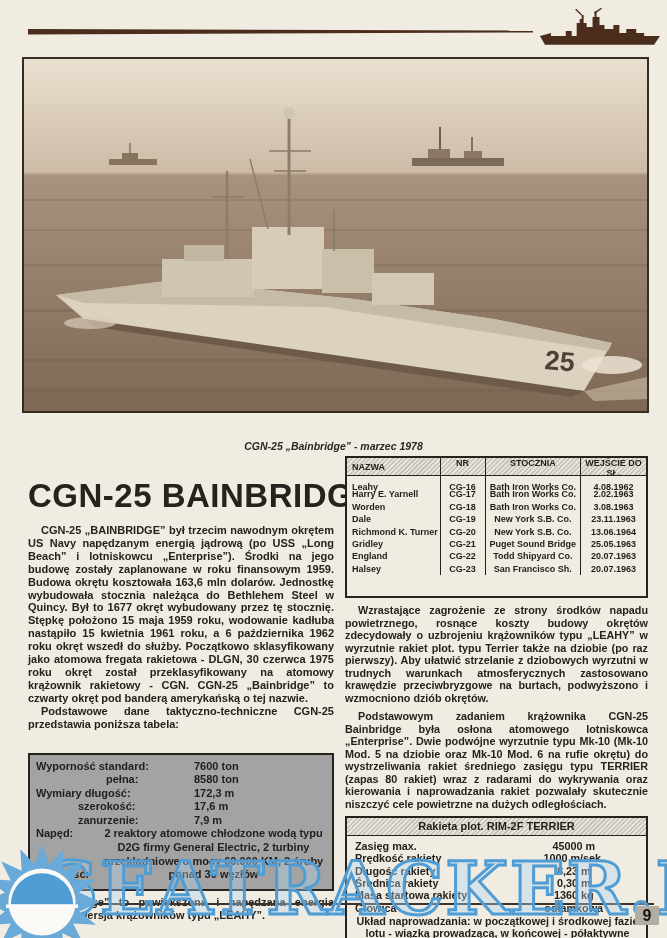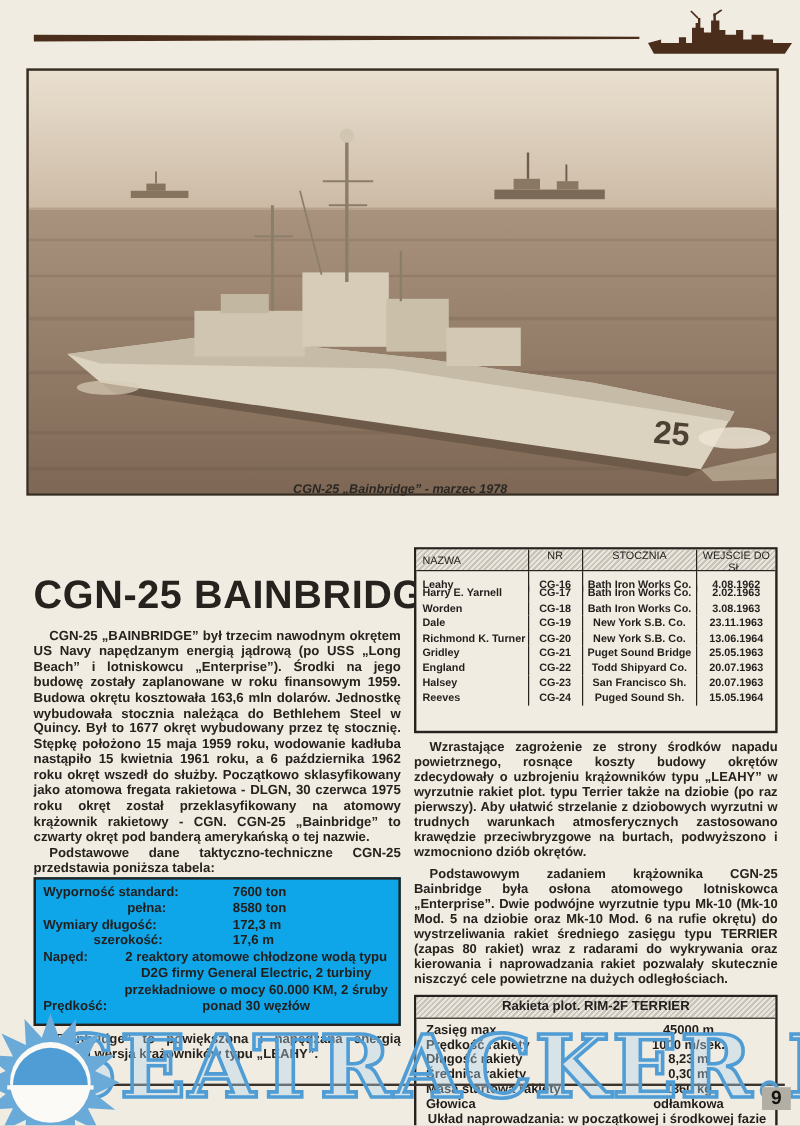--- a/index.html
+++ b/index.html
@@ -11,53 +11,53 @@
   
   .top-rule{position:absolute;left:28px;top:27px;width:505px;height:10px;}
   .ship-sil{position:absolute;left:538px;top:8px;width:124px;height:40px;}
   
   .photo-frame{
     position:absolute;left:22px;top:57px;width:627px;height:356px;
     border:2px solid #352c22;box-sizing:border-box;background:#cbb9a5;
   }
   .photo-frame svg{display:block;width:100%;height:100%;}
   .photo-caption{
-    position:absolute;left:0;top:402px;width:667px;text-align:center;
+    position:absolute;left:0;top:440px;width:667px;text-align:center;
     font-size:10.5px;font-weight:bold;font-style:italic;color:#2b2722;
   }
   
   .col-left{position:absolute;left:28px;top:479px;width:306px;}
   .col-right{position:absolute;left:345px;top:456px;width:303px;}
   .headline{
     font-size:33px;font-weight:bold;letter-spacing:.5px;line-height:34px;
     margin:0 0 7px 0;color:#26221d;white-space:nowrap;
   }
   .body-text{
     font-size:11px;font-weight:bold;line-height:12.9px;text-align:justify;
     margin:0;color:#26221d;
   }
   .body-text.ind{text-indent:13px;margin-top:11px;}
   .col-right .body-text{font-size:10.8px;line-height:12.5px;margin-top:6px;}
   
   .spec-table{
-    margin-top:0;border:2px solid #26221d;padding:5px 5px 7px 6px;
-    font-size:11px;font-weight:bold;line-height:13.6px;background:#0ea5e9;
+    margin-top:22px;border:2px solid #26221d;padding:5px 5px 7px 6px;
+    font-size:11px;font-weight:bold;line-height:13.6px;background:#a3a3a3;
   }
   .sr{display:flex;}
   .sr .lab{width:158px;box-sizing:border-box;white-space:nowrap;}
   .sr .lab.i1{padding-left:70px;}
   .sr .lab.i2{padding-left:42px;}
   .sr .lab-sm{width:64px;white-space:nowrap;}
   .sr .val{flex:1;text-align:left;}
   .sr .val-c{flex:1;text-align:center;}
   
   .ships-table{border:2px solid #26221d;background:#f0ece2;}
   .thead{display:flex;border-bottom:1.5px solid #26221d;
     background:repeating-linear-gradient(135deg,#c7c3b9 0 1.5px,#e9e5dc 1.5px 3.2px);
-    font-size:9px;font-weight:normal;height:17px;align-items:center;}
+    font-size:9px;font-weight:bold;height:17px;align-items:center;}
   .thead .hc,.trow .bc{box-sizing:border-box;}
   .hc1,.bc1{width:31%;padding-left:5px;text-align:left;}
   .hc2,.bc2{width:15%;text-align:center;}
   .hc3,.bc3{width:32%;text-align:center;}
   .hc4,.bc4{width:22%;text-align:center;}
   .hc2,.hc3,.hc4,.bc2,.bc3,.bc4{border-left:1.5px solid #26221d;height:100%;}
   .tbody{padding-bottom:21px;}
   .trow{display:flex;font-size:9px;font-weight:bold;height:12.4px;line-height:12.4px;}
   .tbody .trow:nth-of-type(1) .bc{padding-top:5px;height:17.4px;}
   
@@ -186,20 +186,24 @@
         </div>
       <div class="sr">
           <span class="lab">Wymiary długość:</span>
           <span class="val">172,3 m</span>
         </div>
       <div class="sr">
           <span class="lab i2">szerokość:</span>
           <span class="val">17,6 m</span>
         </div>
       <div class="sr">
+          <span class="lab i2">zanurzenie:</span>
+          <span class="val">7,9 m</span>
+        </div>
+      <div class="sr">
           <span class="lab-sm">Napęd:</span>
           <span class="val-c">2 reaktory atomowe chłodzone wodą typu D2G firmy General Electric, 2 turbiny przekładniowe o mocy 60.000 KM, 2 śruby</span>
         </div>
       <div class="sr">
           <span class="lab-sm">Prędkość:</span>
           <span class="val-c">ponad 30 węzłów</span>
         </div>
     </div>
 
     <p class="body-text ind" style="margin-top:5px;">„Bainbridge” to powiększona i napędzana energią atomową wersja krążowników typu „LEAHY”.</p>
@@ -265,26 +269,20 @@
             <span class="bc bc4">20.07.1963</span>
           </div>
 
           <div class="trow">
             <span class="bc bc1">Halsey</span>
             <span class="bc bc2">CG-23</span>
             <span class="bc bc3">San Francisco Sh.</span>
             <span class="bc bc4">20.07.1963</span>
           </div>
 
-          <div class="trow">
-            <span class="bc bc1">Reeves</span>
-            <span class="bc bc2">CG-24</span>
-            <span class="bc bc3">Puged Sound Sh.</span>
-            <span class="bc bc4">15.05.1964</span>
-          </div>
         </div>
     </div>
 
     <p class="body-text ind">Wzrastające zagrożenie ze strony środków napadu powietrznego, rosnące koszty budowy okrętów zdecydowały o uzbrojeniu krążowników typu „LEAHY” w wyrzutnie rakiet plot. typu Terrier także na dziobie (po raz pierwszy). Aby ułatwić strzelanie z dziobowych wyrzutni w trudnych warunkach atmosferycznych zastosowano krawędzie przeciwbryzgowe na burtach, podwyższono i wzmocniono dziób okrętów.</p>
     <p class="body-text ind">Podstawowym zadaniem krążownika CGN-25 Bainbridge była osłona atomowego lotniskowca „Enterprise”. Dwie podwójne wyrzutnie typu Mk-10 (Mk-10 Mod. 5 na dziobie oraz Mk-10 Mod. 6 na rufie okrętu) do wystrzeliwania rakiet średniego zasięgu typu TERRIER (zapas 80 rakiet) wraz z radarami do wykrywania oraz kierowania i naprowadzania rakiet pozwalały skutecznie niszczyć cele powietrzne na dużych odległościach.</p>
 
     <div class="missile-table">
       <div class="mt-title">Rakieta plot. RIM-2F TERRIER</div>
       <div class="mt-body">
         <div>

